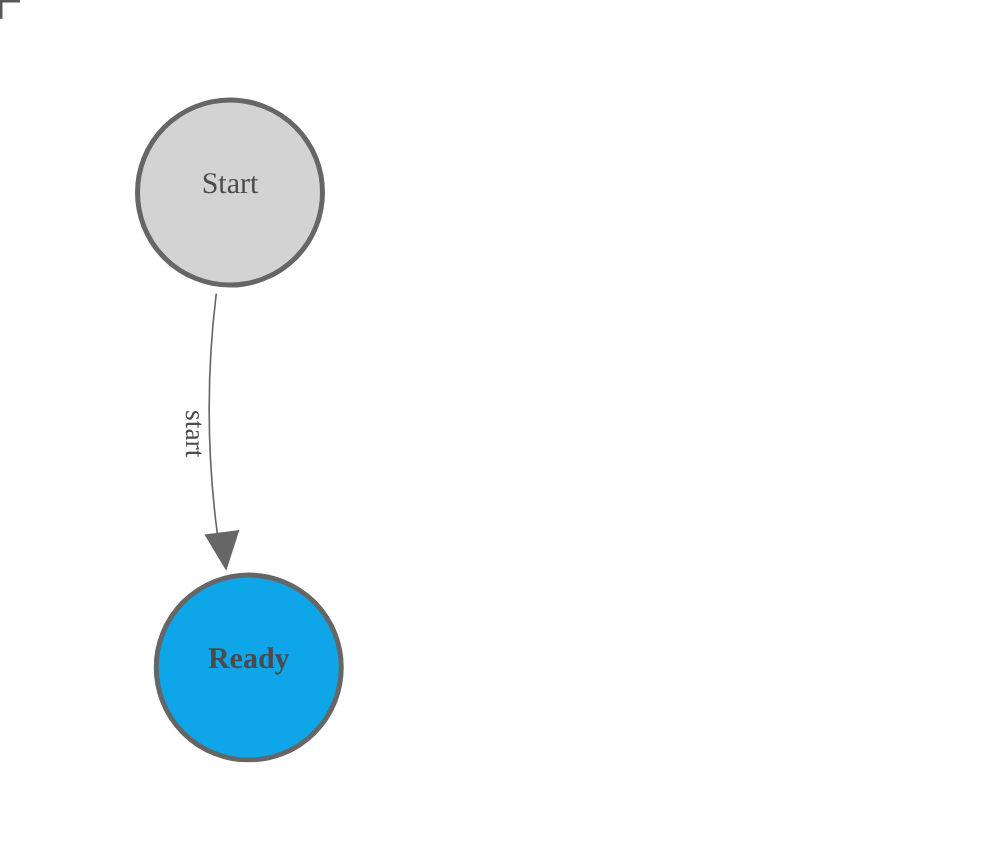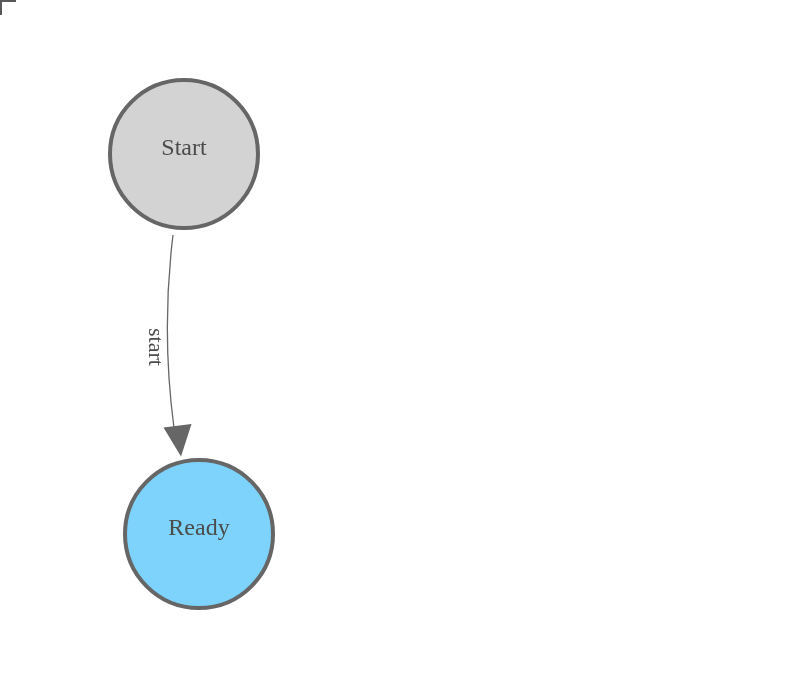--- a/index.html
+++ b/index.html
@@ -59,20 +59,20 @@
 
   <svg class="edge-layer" width="799" height="686" viewBox="0 0 799 686">
     <path class="edge-path" id="edge-0" fill="none" stroke-width="1.3" d="M 173 235 C 166 292, 165 360, 174 428" stroke="#666666"></path>
     <polygon id="arrowhead-0" points="163.5,427.5 191.5,424 181,456.5" fill="#666666"></polygon>
   </svg>
 
   <div class="node" id="node-0" style="left: 108px; top: 78px; width: 152px; height: 152px; background: rgb(211, 211, 211); border-color: rgb(102, 102, 102); color: rgb(75, 75, 75);">
     <span class="node-label">Start</span>
   </div>
 
-  <div class="node" id="node-1" style="left: 123px; top: 458px; width: 152px; height: 152px; background: #7dd3fc; border-color: rgb(102, 102, 102); color: rgb(75, 75, 75);">
+  <div class="node" id="node-1" style="left: 123px; top: 458px; width: 152px; height: 152px; background: #0ea5e9; border-color: rgb(102, 102, 102); color: rgb(75, 75, 75); font-weight: bold;">
     <span class="node-label">Ready</span>
   </div>
 
 
   <div class="edge-label" id="edge-label-0" style="left: 156px; top: 347px; color: rgb(75, 75, 75); transform: translate(-50%, -50%) rotate(90deg);">start</div>
 
 </div>
 
 </body></html>

